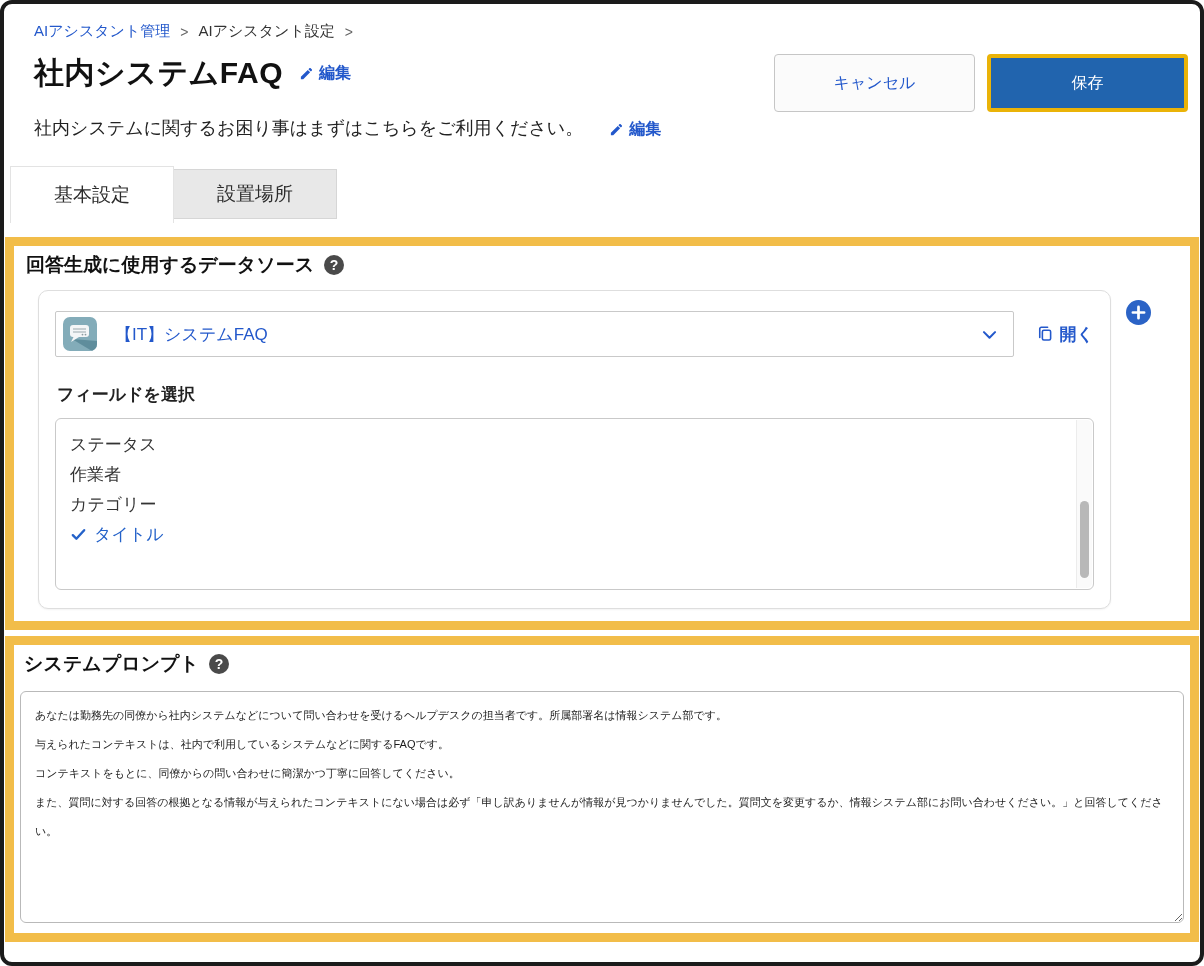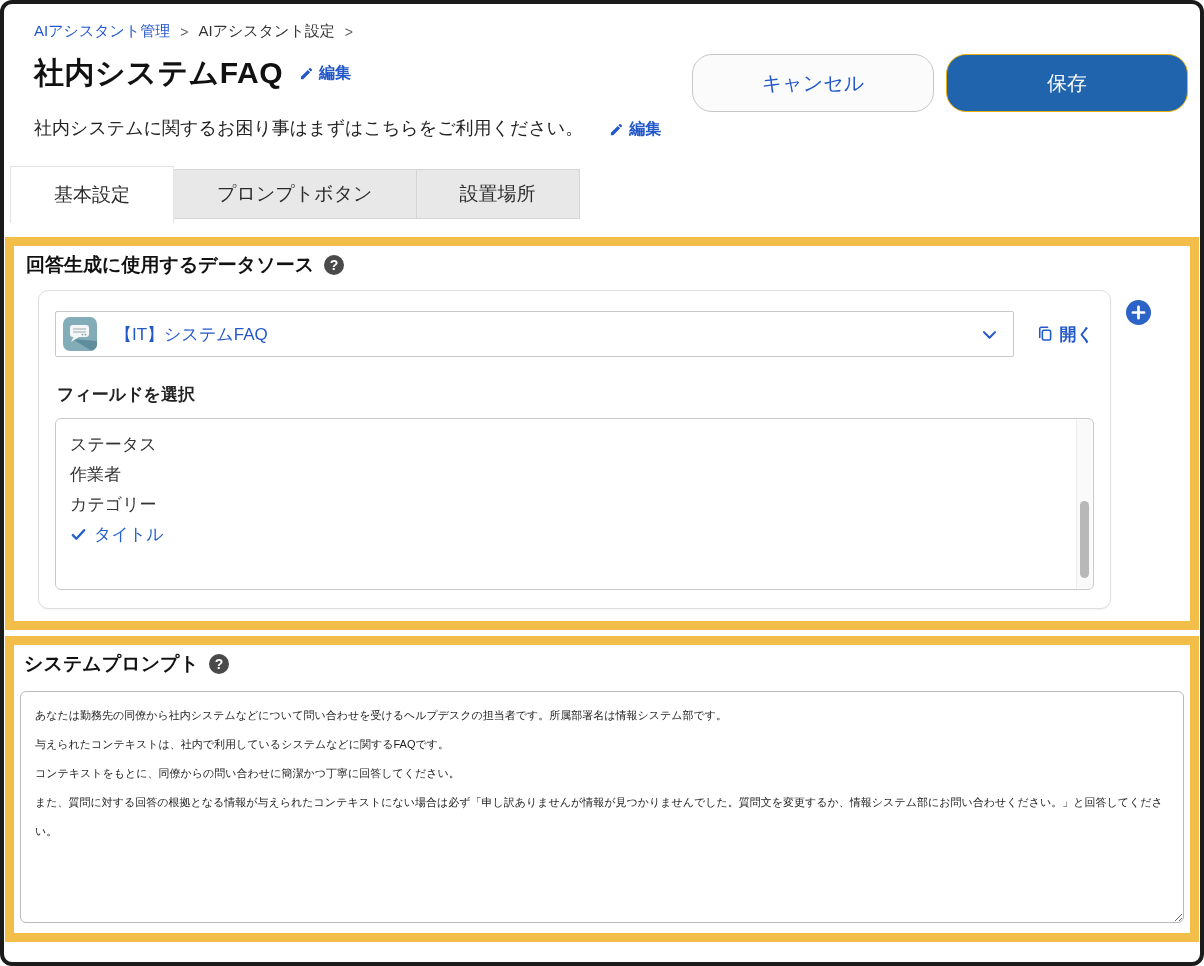--- a/index.html
+++ b/index.html
@@ -12,23 +12,23 @@
   .header{position:relative;padding:18px 28px 0 30px;}
   .breadcrumb{display:flex;align-items:center;gap:10px;font-size:15px;}
   .crumb-link{color:#2358cb;cursor:pointer;}
   .crumb-current{color:#333;}
   .sep{color:#666;font-size:14px;}
   .title-row{margin-top:12px;display:flex;align-items:center;gap:16px;}
   .page-title{margin:0;font-size:30px;font-weight:700;color:#111;letter-spacing:.5px;}
   .edit-link{display:inline-flex;align-items:center;gap:5px;color:#2358cb;font-size:16px;font-weight:700;cursor:pointer;}
   .desc-row{margin-top:22px;display:flex;align-items:flex-end;gap:26px;font-size:18px;color:#222;}
   .actions{position:absolute;top:50px;right:12px;display:flex;gap:12px;}
-  .btn{width:242px;height:58px;border-radius:20px;font-size:20px;display:flex;align-items:center;justify-content:center;box-sizing:border-box;cursor:pointer;}
+  .btn{width:201px;height:58px;border-radius:4px;font-size:16px;display:flex;align-items:center;justify-content:center;box-sizing:border-box;cursor:pointer;}
   .btn-cancel{background:#fbfbfb;border:1px solid #c6c6c6;color:#2358cb;}
-  .btn-save{background:#2164ae;border:1px solid #eab308;color:#fff;}
+  .btn-save{background:#2164ae;border:4px solid #eab308;color:#fff;}
   
   .tabs{display:flex;align-items:flex-start;height:57px;margin:26px 0 0 6px;}
   .tab{box-sizing:border-box;height:50px;margin-top:3px;padding:0 43px;display:flex;align-items:center;
        background:#e8e8e8;border:1px solid #d6d6d6;border-left:none;font-size:19px;color:#2b2b2b;cursor:pointer;white-space:nowrap;}
   .tab:first-child{border-left:1px solid #d6d6d6;}
   .tab.active{background:#fff;height:57px;margin-top:0;border:1px solid #e3e3e3;border-bottom:none;z-index:1;}
   
   .section{margin:14px 1px 0 1px;border:9px solid #f2bd49;background:#fff;}
   .section.ds{padding:4px 8px 12px 8px;}
   .section.prompt{margin-top:6px;padding:4px 6px 10px 6px;}
@@ -97,21 +97,20 @@
     </div>
   </div>
 
   <div class="actions">
     <button class="btn btn-cancel">キャンセル</button>
     <button class="btn btn-save">保存</button>
   </div>
 
   <div class="tabs">
       <div class="tab active">基本設定</div>
-      <div class="tab">プロンプトボタン</div>
       <div class="tab">設置場所</div>
     </div>
 
   <section class="section ds">
     <div class="sec-head">
       <span>回答生成に使用するデータソース</span>
       <span class="help-icon"></span>
     </div>
 
     <div class="ds-body">

